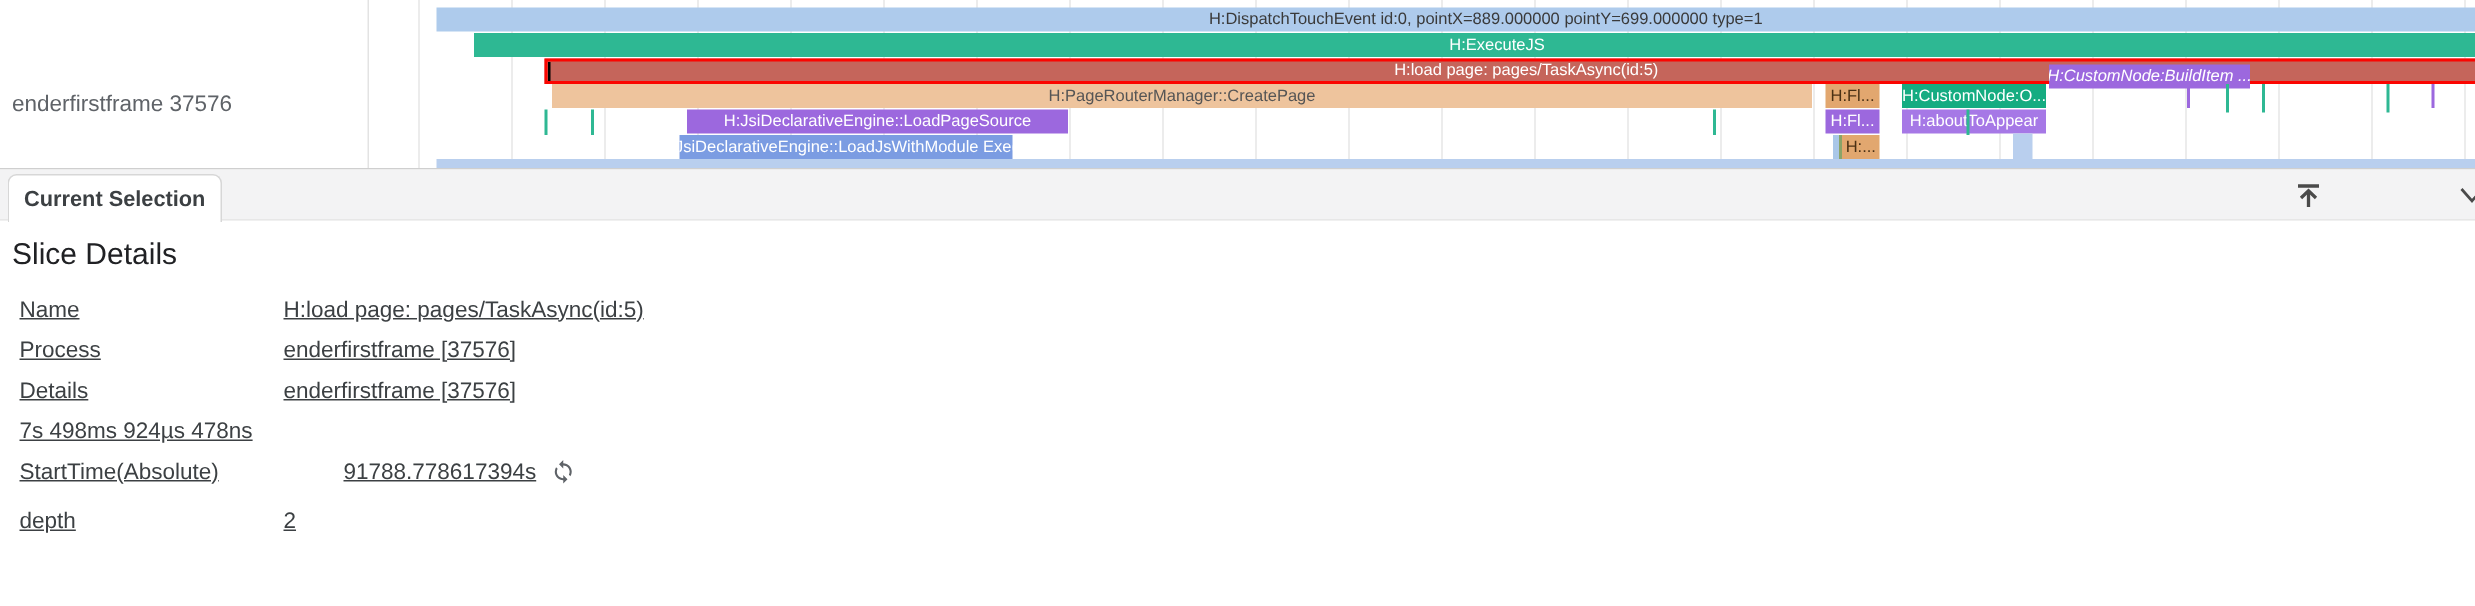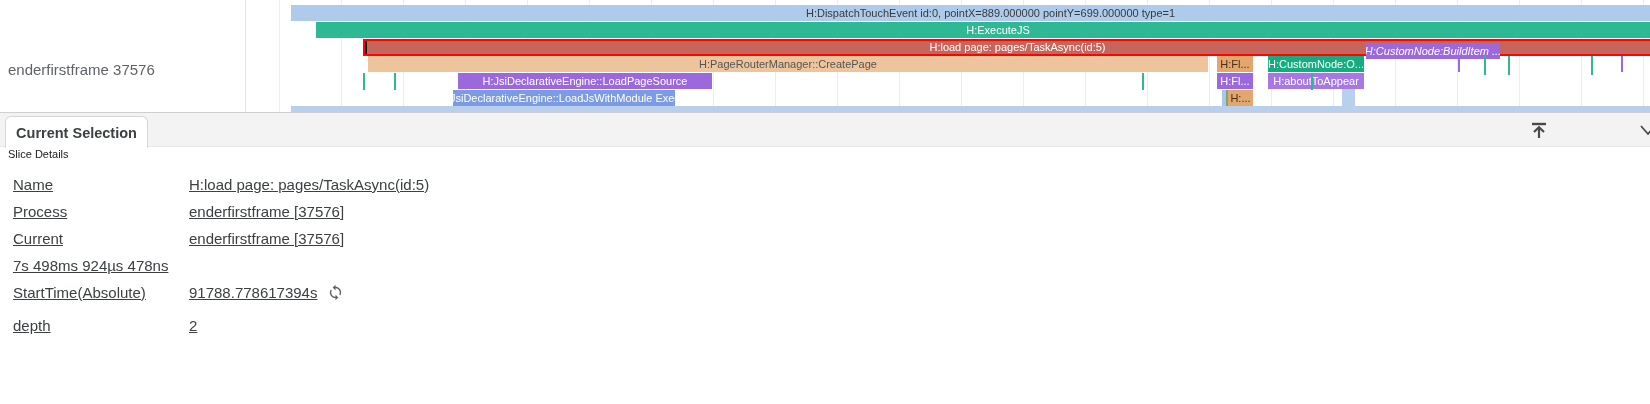--- a/index.html
+++ b/index.html
@@ -42,26 +42,26 @@
     position:absolute; left:5px; top:3px; width:143px; height:32px; z-index:2;
     background:#ffffff; border:1px solid #d7d7d7; border-bottom:none;
     border-radius:6px 6px 0 0;
     display:flex; align-items:center; justify-content:center;
     font-size:14.5px; color:#3c4043;
   }
   .collapse-icon { position:absolute; right:100px; top:6px; width:22px; height:22px; cursor:pointer; }
   .chevron-icon  { position:absolute; right:-8px;  top:7px; width:20px; height:20px; cursor:pointer; }
   
   .panel-body { position:absolute; top:148px; left:0; width:1650px; }
-  .section-title { margin:0 0 15px 8px; font-size:11px; color:#202124; }
+  .section-title { margin:11px 0 15px 8px; font-size:20px; color:#202124; }
   .fields { margin-left:13px; font-size:15px; color:#3c4043; }
   .field-row { display:flex; align-items:center; margin-bottom:9px; min-height:18px;text-decoration:underline; }
   .field-label { width:176px; flex:none; }
   .field-value { display:flex; align-items:center; }
-  .row-abs { margin-top:3px; margin-bottom:15px; }
+  .row-abs { margin-top:3px; margin-bottom:15px;gap:40px; }
   .row-duration { margin-bottom:3px; }
   .red-box {
     display:inline-block; border:3px solid #e8191f;
     padding:2px 12px 3px 5px; margin-left:-8px;
   }
   .sync-icon { margin-left:10px; width:17px; height:17px; cursor:pointer; flex:none; }
 </style>
 </head>
 <body>
 
@@ -121,21 +121,21 @@
         <div class="field-label">Name</div>
         <div class="field-value">H:load page: pages/TaskAsync(id:5)</div>
       </div>
 
       <div class="field-row">
         <div class="field-label">Process</div>
         <div class="field-value">enderfirstframe [37576]</div>
       </div>
 
       <div class="field-row">
-        <div class="field-label">Current</div>
+        <div class="field-label">Details</div>
         <div class="field-value">enderfirstframe [37576]</div>
       </div>
 
       <div class="field-row">
         <div class="field-value">7s 498ms 924µs 478ns</div>
       </div>
 
       <div class="field-row row-abs">
         <div class="field-label">StartTime(Absolute)</div>
         <div class="field-value">

